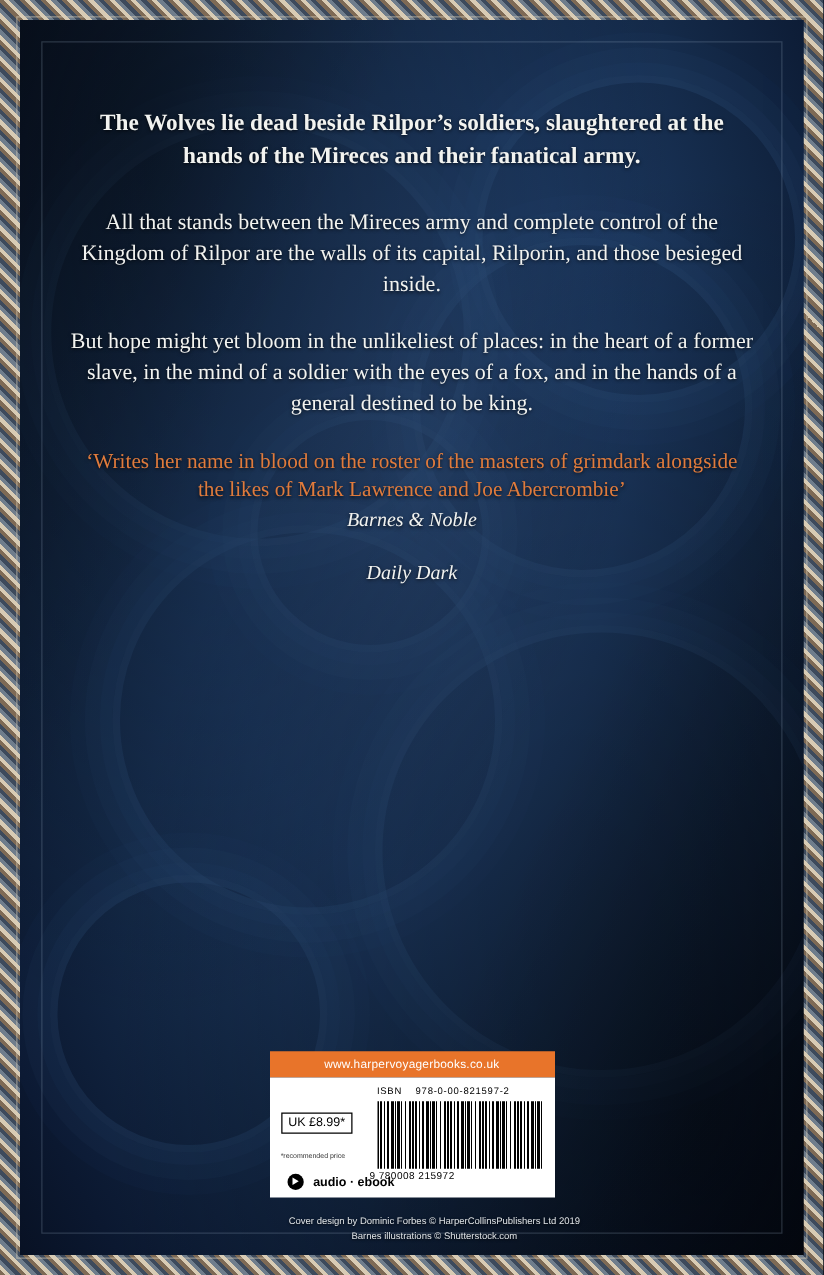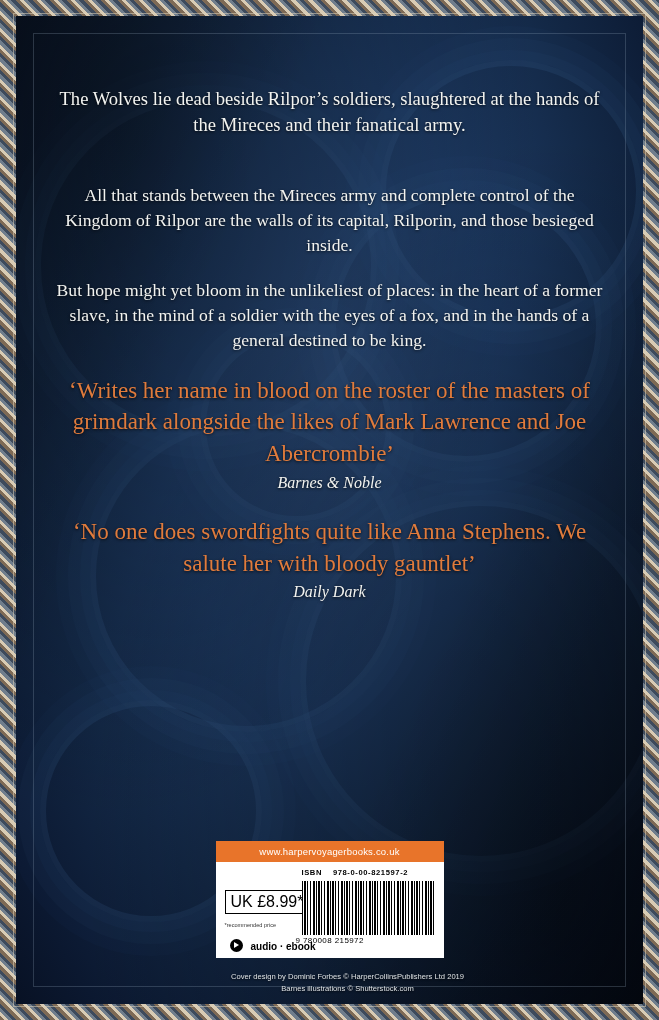--- a/index.html
+++ b/index.html
@@ -100,32 +100,32 @@
 
   .blurb {
     color: #f2f3f0;
     text-align: center;
     font-size: 17.6px;
     line-height: 1.42;
     text-shadow: 0 1px 3px rgba(0,0,0,0.75);
   }
   .blurb p { margin: 0 0 20px 0; }
   .blurb p.lead {
-    font-weight: normal;
+    font-weight: bold;
     font-size: 18.6px;
-    margin-bottom: 44px;
+    margin-bottom: 26px;
     padding: 0 6px;
   }
   .blurb p.para { padding: 0 4px; }
 
   .quotes { margin-top: 22px; }
   .quote-block { text-align: center; margin-bottom: 24px; }
   .quote-text {
     color: #e07b3c;
-    font-size: 23px;
+    font-size: 17px;
     line-height: 1.38;
     text-shadow: 0 1px 3px rgba(0,0,0,0.75);
     padding: 0 10px;
   }
   .quote-source {
     color: #f2f3f0;
     font-style: italic;
     font-size: 16px;
     margin-top: 4px;
     text-shadow: 0 1px 3px rgba(0,0,0,0.75);
@@ -153,42 +153,41 @@
     padding: 7px 8px 8px 8px;
     position: relative;
     height: 96px;
     box-sizing: border-box;
   }
   .price {
     position: absolute;
     left: 9px;
     top: 28px;
     font-family: "Liberation Sans", sans-serif;
-    font-size: 16px;
+    font-size: 10px;
     color: #000;
     border: 1px solid #000;
     padding: 2px 5px;
   }
   .price-note {
     position: absolute;
     left: 9px;
     top: 60px;
     font-family: "Liberation Sans", sans-serif;
     font-size: 5.6px;
     color: #333;
   }
   .isbn {
     position: absolute;
     left: 86px;
     top: 6px;
     font-family: "Liberation Sans", sans-serif;
     font-size: 7.6px;
     letter-spacing: 0.6px;
     color: #000;
-    font-weight: bold;
   }
   .bars {
     position: absolute;
     left: 86px;
     top: 19px;
     width: 132px;
     height: 54px;
     background: repeating-linear-gradient(to right,
       #000 0px, #000 1px, #fff 1px, #fff 2px,
       #000 2px, #000 4px, #fff 4px, #fff 5px,
@@ -279,21 +278,20 @@
       <p class="para">All that stands between the Mireces army and complete control of the Kingdom of Rilpor are the walls of its capital, Rilporin, and those besieged inside.</p>
       <p class="para">But hope might yet bloom in the unlikeliest of places: in the heart of a former slave, in the mind of a soldier with the eyes of a fox, and in the hands of a general destined to be king.</p>
     </div>
 
     <div class="quotes">
       <div class="quote-block">
         <div class="quote-text">‘Writes her name in blood on the roster of the masters of grimdark alongside the likes of Mark Lawrence and Joe Abercrombie’</div>
         <div class="quote-source">Barnes &amp; Noble</div>
       </div>
       <div class="quote-block">
-        <div class="quote-text">‘No one does swordfights quite like Anna Stephens. We salute her with bloody gauntlet’</div>
         <div class="quote-source">Daily Dark</div>
       </div>
     </div>
 
   </div>
 
   <div class="barcode-block">
     <div class="url-bar">www.harpervoyagerbooks.co.uk</div>
     <div class="barcode-panel">
       <div class="price">UK £8.99*</div>

